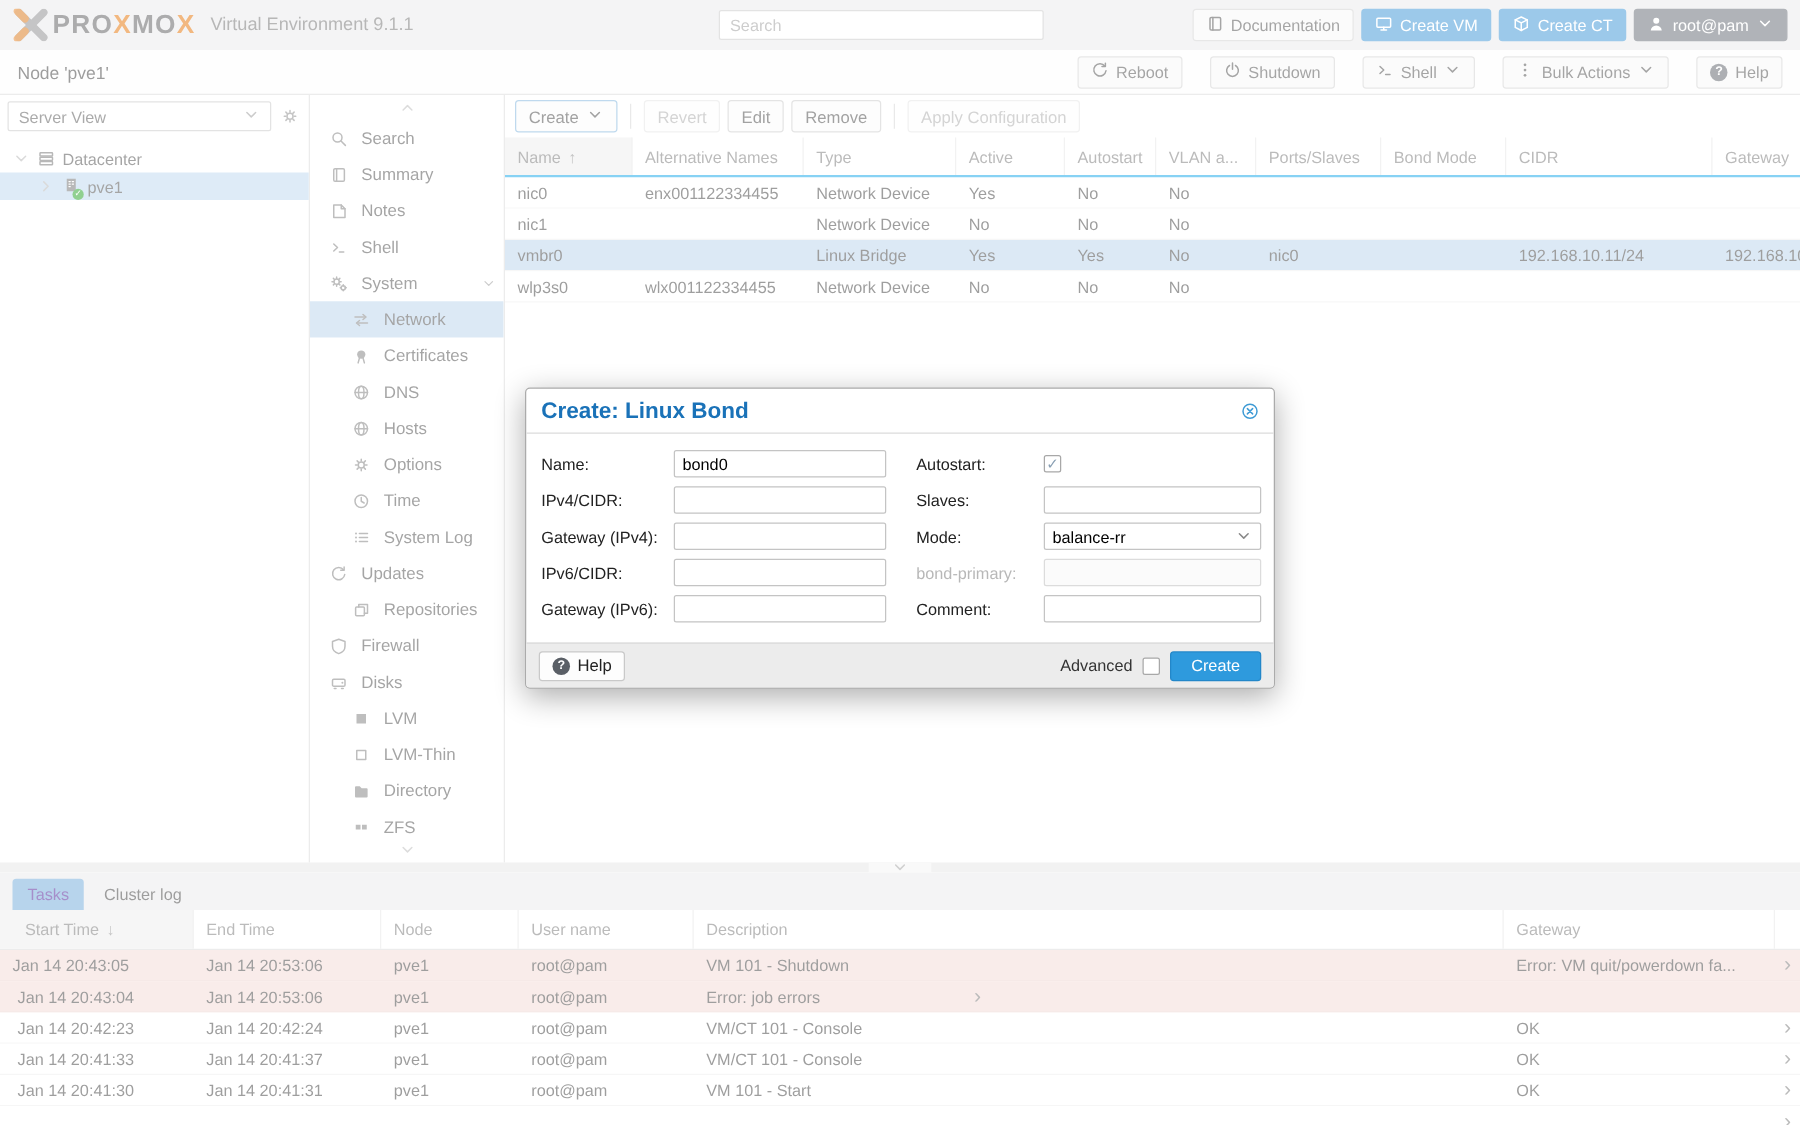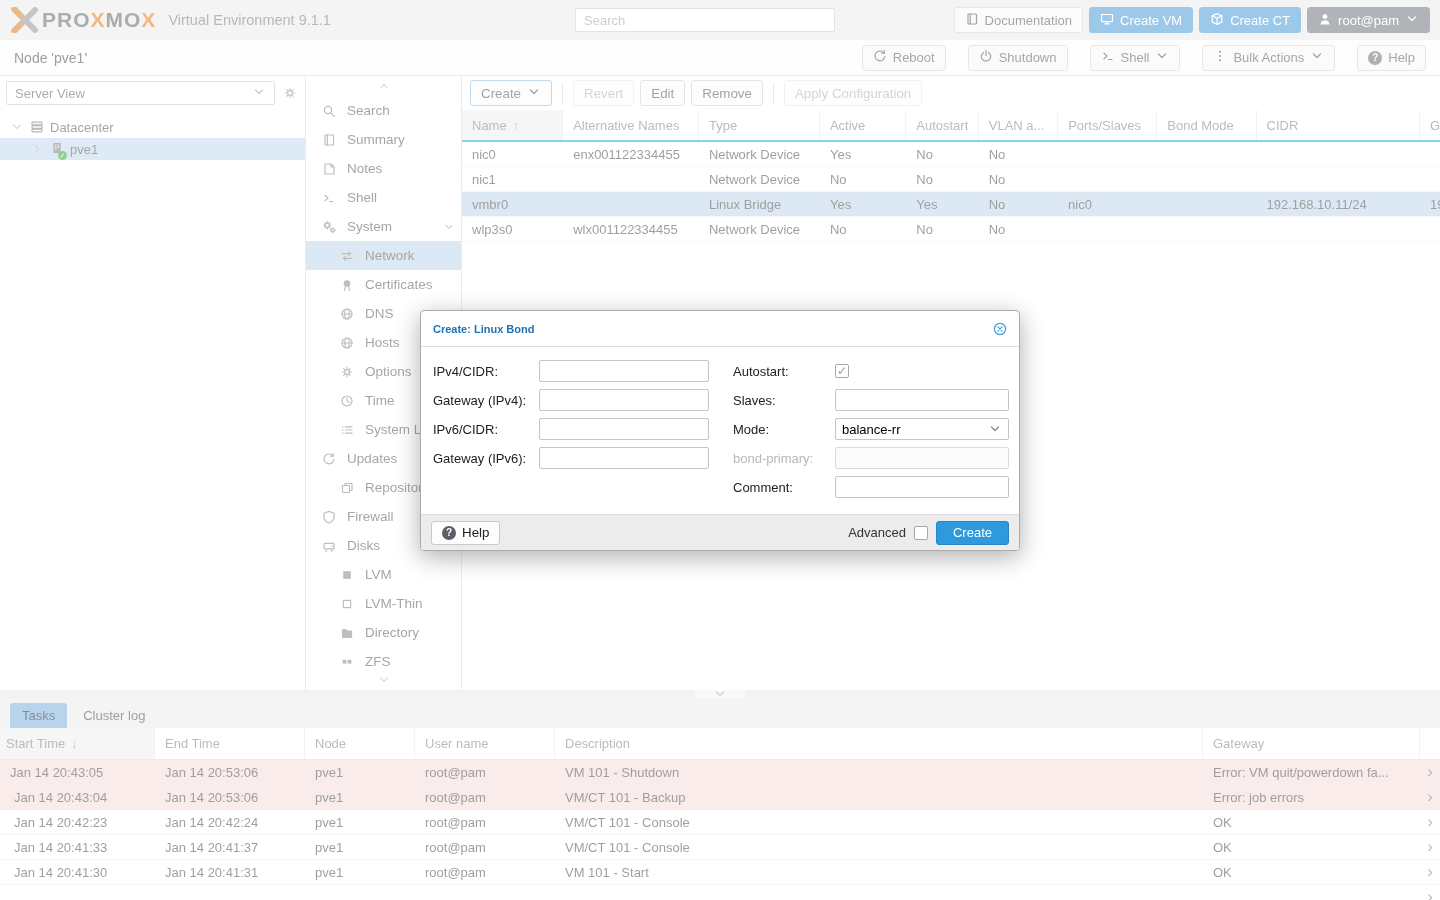--- a/index.html
+++ b/index.html
@@ -22,21 +22,21 @@
   .btn-blue { background:#3892d4; border-color:#3892d4; color:#fff; }
   .btn-dark { background:#616770; border-color:#616770; color:#fff; }
 
   
   .nodebar { height:36px; background:#fcfcfc; border-bottom:1px solid #d8d8d8; display:flex; align-items:center; padding:0 14px; }
   .nodebar-title { font-size:14px; color:#3a3a3a; }
   .nodebar-right { margin-left:auto; display:flex; gap:22px; }
 
   
   .main { display:flex; height:614px; }
-  .tree-panel { width:306px; border-right:1px solid #d8d8d8; background:#fff; }
+  .tree-panel { width:248px; border-right:1px solid #d8d8d8; background:#fff; }
   .tree-top { display:flex; align-items:center; padding:5px 6px; gap:6px; }
   .tree-combo { flex:1; height:24px; border:1px solid #c6c6c6; border-radius:2px; display:flex; align-items:center; padding:0 8px; color:#555; background:#fff; cursor:pointer; }
   .tree-combo .cc { margin-left:auto; color:#999; }
   .tree-gear { color:#8a8a8a; cursor:pointer; display:flex; padding:2px; }
   .tree { margin-top:6px; }
   .tree-row { height:22px; display:flex; align-items:center; gap:6px; color:#4a4a4a; cursor:pointer; }
   .tree-row.sel { background:#bcd7ee; }
   .tw { color:#b5b5b5; display:flex; }
   .tree-ico { color:#707070; display:flex; position:relative; }
   .pve-check { position:absolute; right:-3px; bottom:-2px; width:9px; height:9px; background:#21a121; border-radius:50%; color:#fff; font-size:7px; line-height:9px; text-align:center; }
@@ -70,33 +70,33 @@
   .g-cell { display:flex; align-items:center; padding:0 10px; white-space:nowrap; overflow:hidden; color:#3c3c3c; }
 
   
   .splitter { height:8px; background:#e4e4e4; position:relative; cursor:row-resize; }
   .split-handle { position:absolute; left:695px; top:0; width:50px; height:8px; background:#f2f2f2; display:flex; align-items:center; justify-content:center; color:#a0a0a0; }
 
   
   .bottom { height:202px; background:#fff; display:flex; flex-direction:column; overflow:hidden; }
   .tabs { height:30px; background:#e9e9eb; display:flex; align-items:flex-end; gap:4px; padding:0 0 0 10px; flex:0 0 auto; }
   .tab { padding:5px 12px; font-size:13px; color:#3a3a3a; cursor:pointer; border-radius:3px 3px 0 0; }
-  .tab.active { background:#6fa9d8; color:#0f172a; }
+  .tab.active { background:#6fa9d8; color:#4c1d95; }
   .tasks-header { display:flex; height:32px; border-bottom:1px solid #d9d9d9; background:#fff; flex:0 0 auto; }
   .tasks-rows { flex:1; overflow:hidden; }
   .task-row { display:flex; height:25px; border-bottom:1px solid #ededed; background:#fff; cursor:pointer; }
   .task-row.error { background:#f3d8d4; border-bottom-color:#ecd2ce; }
   .t-cell { display:flex; align-items:center; padding:0 10px; white-space:nowrap; overflow:hidden; color:#3c3c3c; }
   .t-chev { justify-content:center; color:#777; font-size:17px; padding:0; }
 
   
   .mask { position:absolute; inset:0; background:rgba(255,255,255,0.5); z-index:50; }
   .dialog { position:absolute; left:420px; top:310px; width:600px; z-index:60; background:#fff; border:1px solid #ababab; border-radius:4px; box-shadow:0 6px 24px rgba(0,0,0,0.32); overflow:hidden; }
   .dlg-header { height:36px; display:flex; align-items:center; padding:0 12px; border-bottom:1px solid #dcdcdc; }
-  .dlg-title { color:#1a72b8; font-size:11px; font-weight:bold; }
+  .dlg-title { color:#1a72b8; font-size:18px; font-weight:bold; }
   .dlg-close { margin-left:auto; color:#3f9bd5; cursor:pointer; display:flex; }
   .dlg-body { padding:13px 10px 16px 12px; display:flex; gap:24px; }
   .fcol { display:flex; flex-direction:column; gap:7px; }
   .frow { display:flex; align-items:center; height:22px; }
   .flabel { width:106px; color:#222; flex:0 0 auto; }
   .flabel.dis { color:#b8b8b8; }
   .fin { height:22px; border:1px solid #c4c4c4; border-radius:2px; background:#fff; padding:0 6px; font-size:13px; color:#000; font-family:inherit; }
   .fin.w170 { width:170px; } .fin.w174 { width:174px; }
   .fcombo { height:22px; width:174px; border:1px solid #c4c4c4; border-radius:2px; background:#fff; display:flex; align-items:center; padding:0 6px; color:#000; cursor:pointer; }
   .fcombo .cc { margin-left:auto; color:#888; display:flex; }
@@ -559,21 +559,21 @@
         </svg>
       </span>
   </div>
 
   <section class="bottom">
     <div class="tabs">
       <span class="tab active">Tasks</span>
       <span class="tab">Cluster log</span>
     </div>
     <div class="tasks-header" id="tasks-header">
-        <span class="gh-cell sorted" style="width: 155px; padding-left: 6px;">Start Time<span class="sort-arrow">↓</span></span>
+        <span class="gh-cell sorted" style="width: 155px; padding-left: 20px;">Start Time<span class="sort-arrow">↓</span></span>
         <span class="gh-cell" style="width: 150px;">End Time</span>
         <span class="gh-cell" style="width: 110px;">Node</span>
         <span class="gh-cell" style="width: 140px;">User name</span>
         <span class="gh-cell" style="width: 648px;">Description</span>
         <span class="gh-cell" style="width: 217px;">Gateway</span>
       </div>
     <div class="tasks-rows" id="tasks-rows">
         <div class="task-row error">
           <span class="t-cell" style="width: 155px; ">Jan 14 20:43:05</span>
           <span class="t-cell" style="width: 150px;">Jan 14 20:53:06</span>
@@ -581,21 +581,20 @@
           <span class="t-cell" style="width: 140px;">root@pam</span>
           <span class="t-cell" style="width: 648px;">VM 101 - Shutdown</span>
           <span class="t-cell" style="width: 217px;">Error: VM quit/powerdown fa...</span>
           <span class="t-cell t-chev" style="width: 20px;">›</span>
         </div>
         <div class="task-row error">
           <span class="t-cell" style="width: 155px; padding-left: 14px;">Jan 14 20:43:04</span>
           <span class="t-cell" style="width: 150px;">Jan 14 20:53:06</span>
           <span class="t-cell" style="width: 110px;">pve1</span>
           <span class="t-cell" style="width: 140px;">root@pam</span>
-          <span class="t-cell" style="width: 648px;">VM/CT 101 - Backup</span>
           <span class="t-cell" style="width: 217px;">Error: job errors</span>
           <span class="t-cell t-chev" style="width: 20px;">›</span>
         </div>
         <div class="task-row">
           <span class="t-cell" style="width: 155px; padding-left: 14px;">Jan 14 20:42:23</span>
           <span class="t-cell" style="width: 150px;">Jan 14 20:42:24</span>
           <span class="t-cell" style="width: 110px;">pve1</span>
           <span class="t-cell" style="width: 140px;">root@pam</span>
           <span class="t-cell" style="width: 648px;">VM/CT 101 - Console</span>
           <span class="t-cell" style="width: 217px;">OK</span>
@@ -639,20 +638,24 @@
       <span class="dlg-close ic">
           <svg viewBox="0 0 14 14" width="14" height="14" fill="none" stroke="currentColor" stroke-width="1.2" stroke-linecap="round" stroke-linejoin="round">
             <circle cx="7" cy="7" r="5.6"></circle>
             <path d="M4.9 4.9l4.2 4.2M9.1 4.9l-4.2 4.2"></path>
           </svg>
         </span>
     </div>
     <div class="dlg-body">
       <div class="fcol">
         <div class="frow">
+          <span class="flabel">Name:</span>
+          <input class="fin w170" value="bond0" style="">
+        </div>
+        <div class="frow">
           <span class="flabel">IPv4/CIDR:</span>
           <input class="fin w170" value="" style="">
         </div>
         <div class="frow">
           <span class="flabel">Gateway (IPv4):</span>
           <input class="fin w170" value="" style="">
         </div>
         <div class="frow">
           <span class="flabel">IPv6/CIDR:</span>
           <input class="fin w170" value="" style="">

